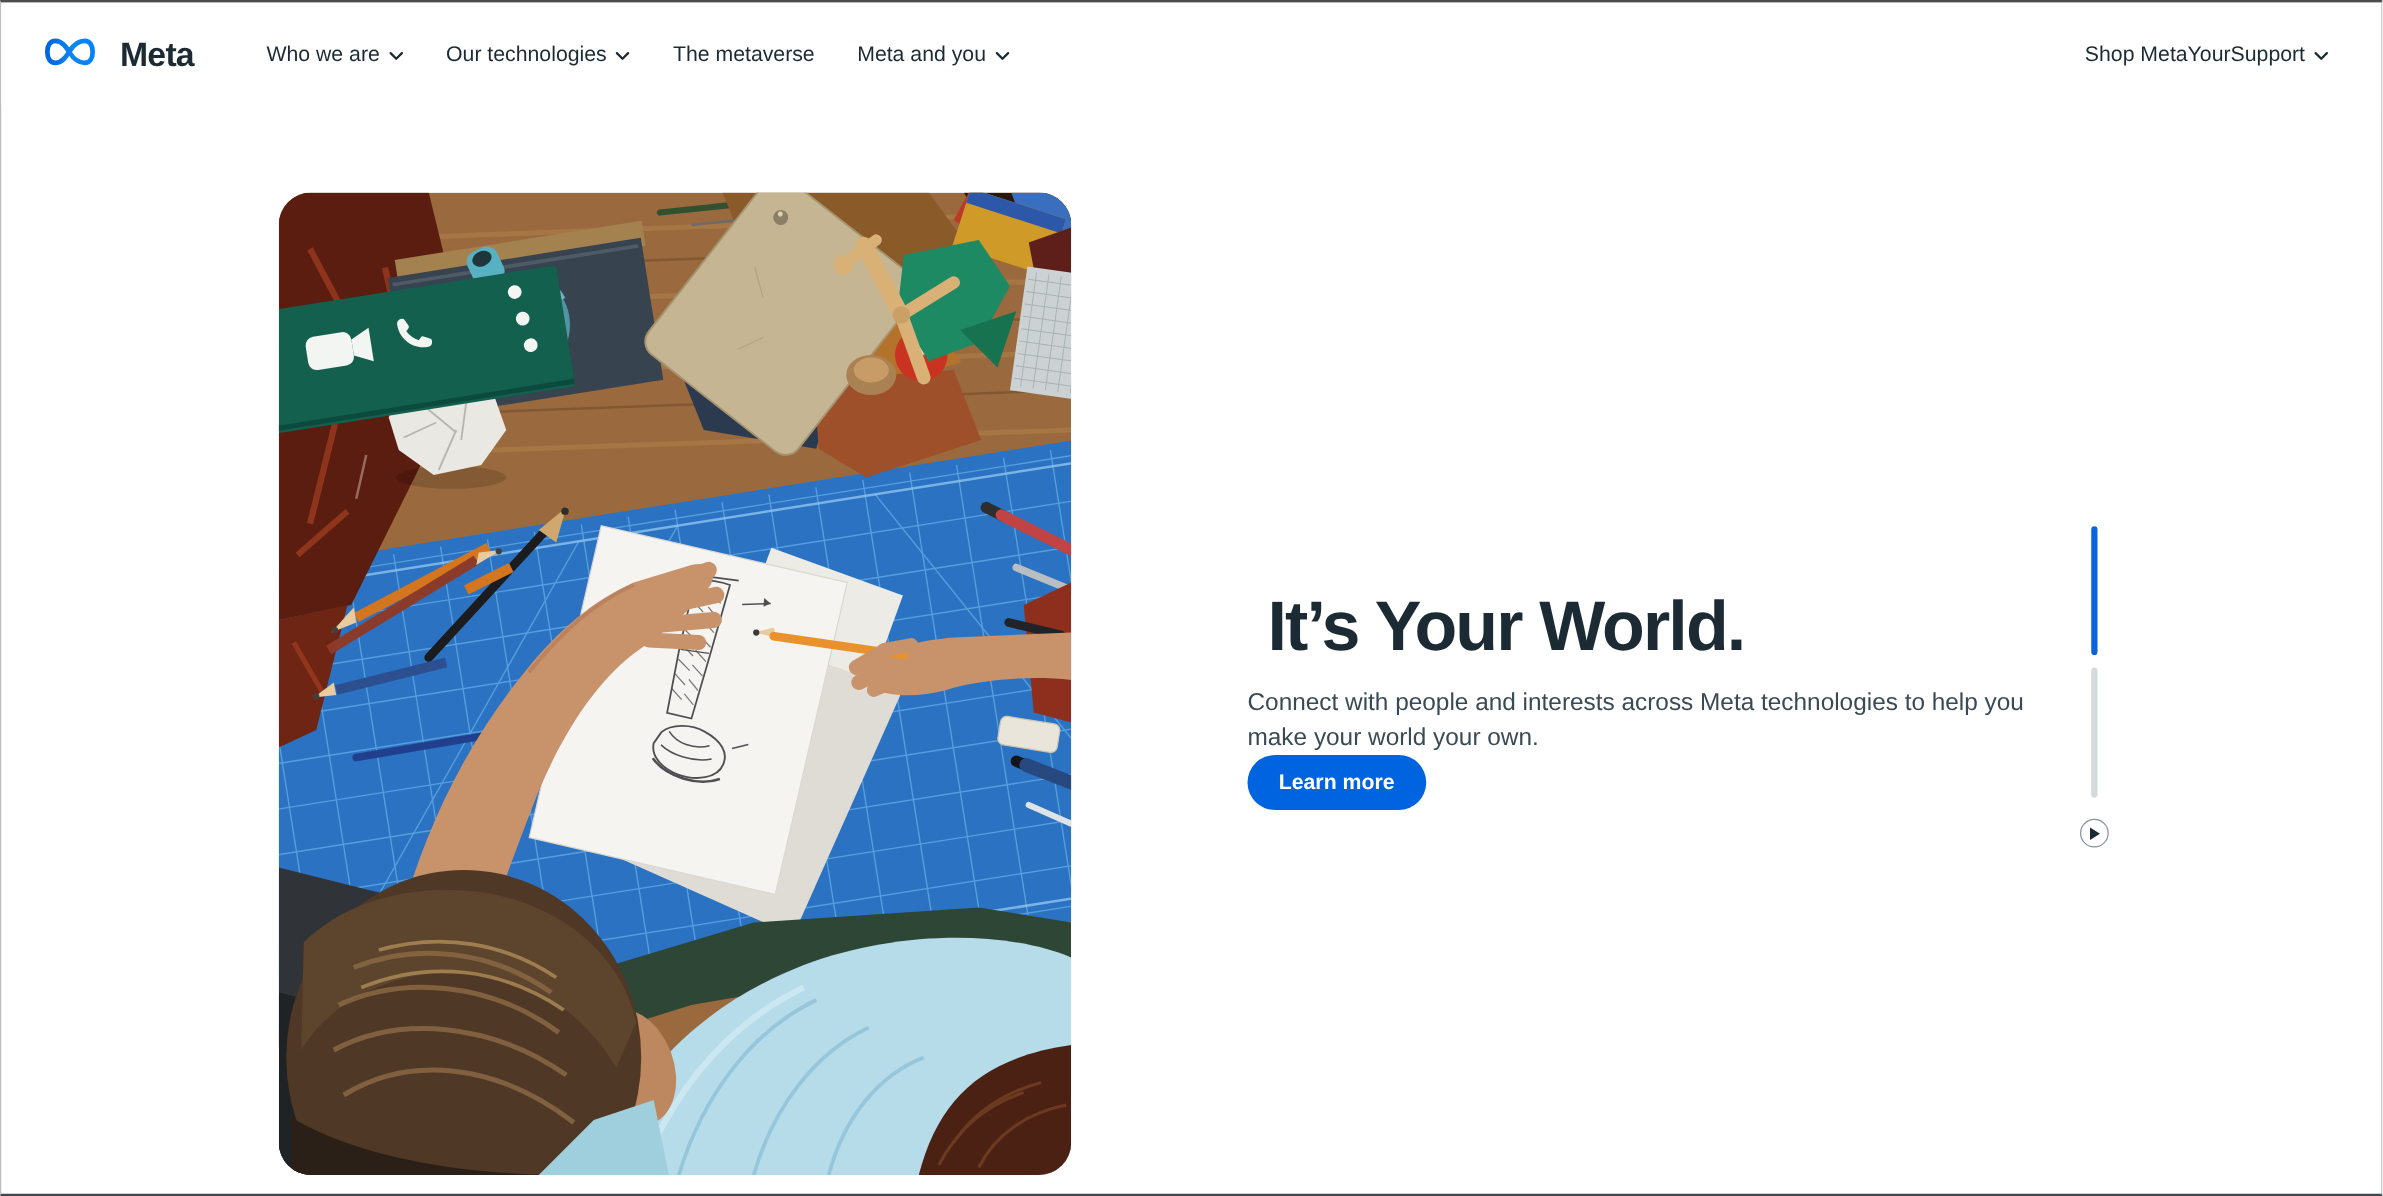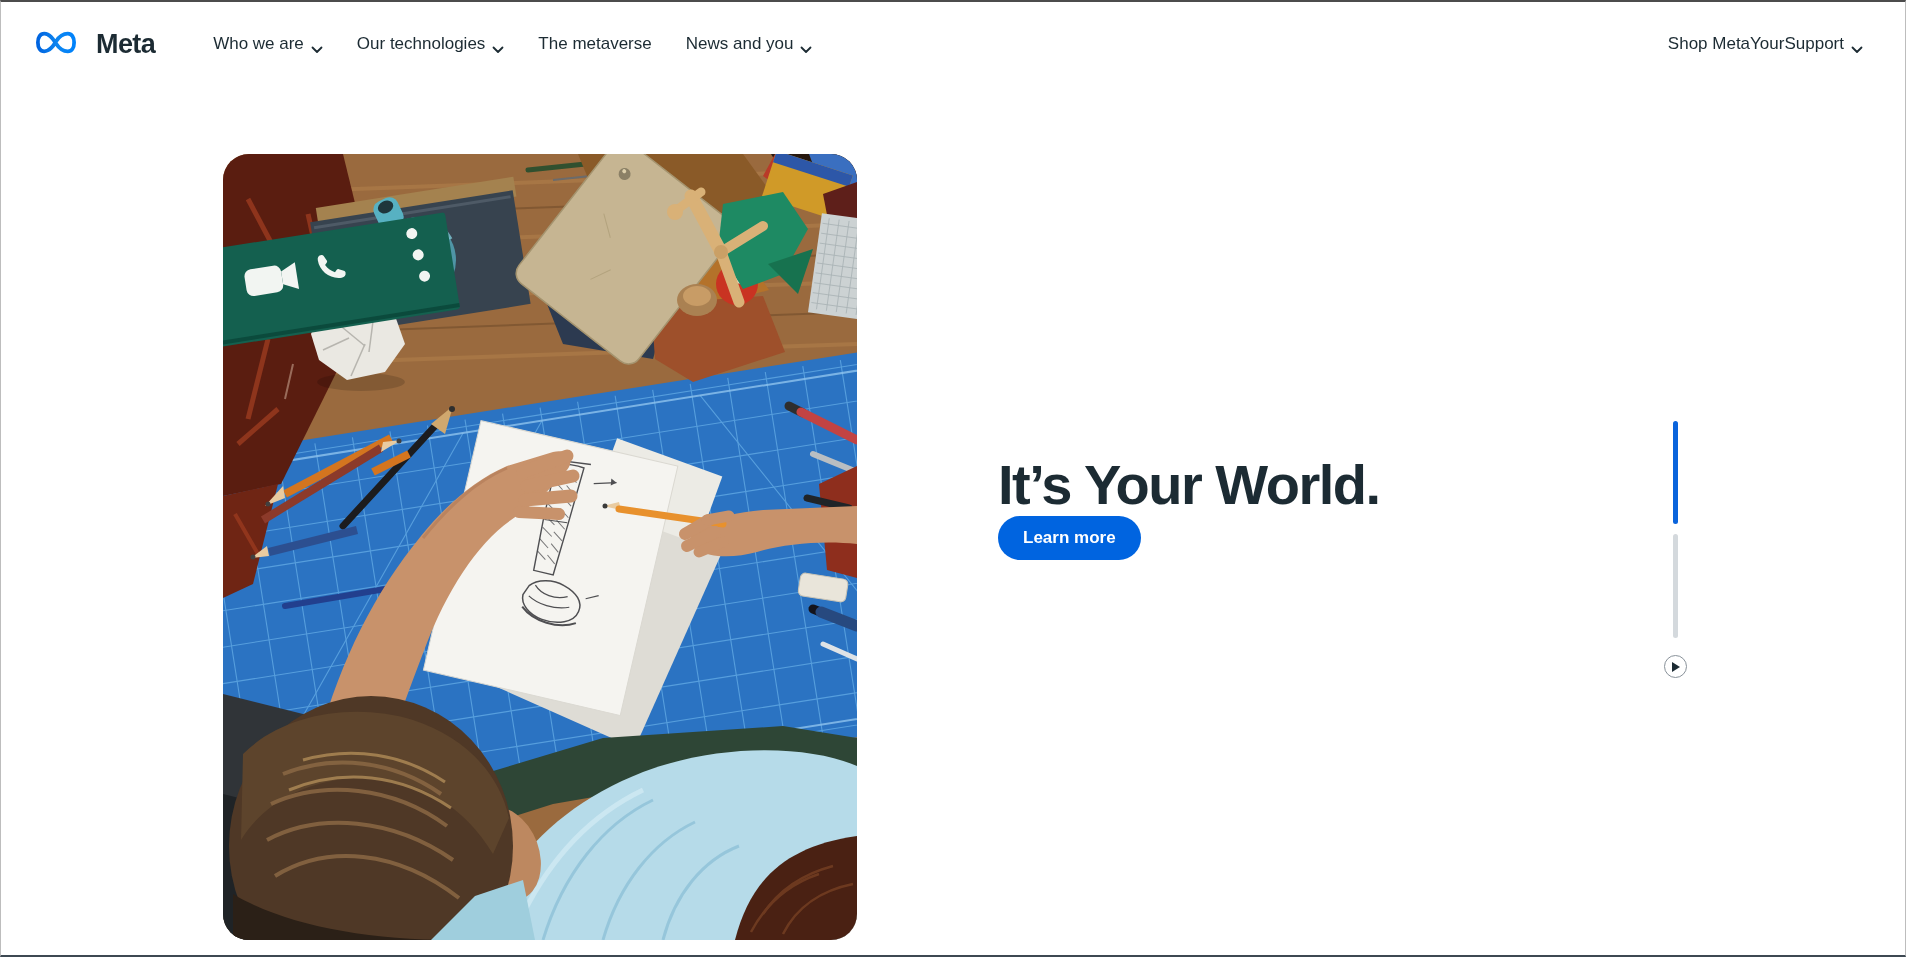--- a/index.html
+++ b/index.html
@@ -11,32 +11,32 @@
     border-top:2px solid #4c4c4c; border-bottom:2px solid #3d4852;
   }
 
   
   .header { position:absolute; top:0; left:0; right:0; height:84px;
             display:flex; align-items:center; padding:0 42px 0 35px; background:#fff; }
   .logo { display:flex; align-items:center; gap:20px; cursor:pointer; }
   .logo-text { font-size:27px; font-weight:bold; color:#1c2b33; letter-spacing:-0.6px; }
   .nav-left  { display:flex; align-items:center; gap:34px; margin-left:58px; }
   .nav-right { display:flex; align-items:center; margin-left:auto; }
-  .nav-link { display:flex; align-items:flex-end; gap:7px; font-size:17px; color:#1c2b33;
+  .nav-link { display:flex; align-items:center; gap:7px; font-size:17px; color:#1c2b33;
               text-decoration:none; cursor:pointer; white-space:nowrap; }
   .chev { display:block; margin-top:2px; }
 
   
   .hero-img-wrap { position:absolute; left:222px; top:152px; width:634px; height:786px;
                    border-radius:26px; overflow:hidden; }
   .hero-img-wrap svg { display:block; }
 
   
   .hero-text { position:absolute; left:997px; top:452px; width:680px; }
-  .hero-heading { margin:0; font-size:56px; line-height:62px; font-weight:600;
+  .hero-heading { margin:16px; font-size:56px; line-height:62px; font-weight:600;
                   color:#1c2b33; letter-spacing:-1.5px; }
   .hero-desc { margin:14px 0 0; font-size:19.5px; line-height:28px; color:#3a4a54; }
   .hero-desc span { display:block; }
   .cta-btn { height:44px; padding:0 25px; border:none; border-radius:24px;
              background:#0064e0; color:#ffffff; font-size:17px; font-weight:bold;
              font-family:inherit; display:inline-flex; align-items:center; cursor:pointer; }
 
   
   .carousel { position:absolute; left:1668px; top:419px; width:12px;
               display:flex; flex-direction:column; align-items:center; }
@@ -81,21 +81,21 @@
       <a class="nav-link">
         <span>Our technologies</span>
         <svg class="chev" width="12" height="8" viewBox="0 0 12 8">
             <path d="M1.5,1.5 L6,6 L10.5,1.5" fill="none" stroke="#1c2b33" stroke-width="1.8" stroke-linecap="round" stroke-linejoin="round"></path>
           </svg>
       </a>
       <a class="nav-link">
         <span>The metaverse</span>
       </a>
       <a class="nav-link">
-        <span>News and you</span>
+        <span>Meta and you</span>
         <svg class="chev" width="12" height="8" viewBox="0 0 12 8">
             <path d="M1.5,1.5 L6,6 L10.5,1.5" fill="none" stroke="#1c2b33" stroke-width="1.8" stroke-linecap="round" stroke-linejoin="round"></path>
           </svg>
       </a>
     </nav>
 
     <nav class="nav-right">
       <a class="nav-link">
         <span>Shop Meta</span>
       </a>
@@ -347,20 +347,24 @@
         <path d="M80,606 C130,592 180,600 222,628"></path>
         <path d="M66,636 C120,614 178,620 228,654"></path>
       </g>
       <path d="M10,740 C60,770 140,786 230,786 L10,786 Z" fill="#2b2017"></path>
       <polygon points="208,786 252,742 300,726 312,786" fill="#9fcedd"></polygon>
     </svg>
   </div>
 
   <div class="hero-text">
     <h1 class="hero-heading">It’s Your World.</h1>
+    <p class="hero-desc">
+      <span>Connect with people and interests across Meta technologies to help you</span>
+      <span>make your world your own.</span>
+    </p>
     <button class="cta-btn">Learn more</button>
   </div>
 
   <div class="carousel">
     <div class="seg seg-active"></div>
     <div class="seg seg-inactive"></div>
     <button class="play-btn">
       <span class="play-tri"></span>
     </button>
   </div>

